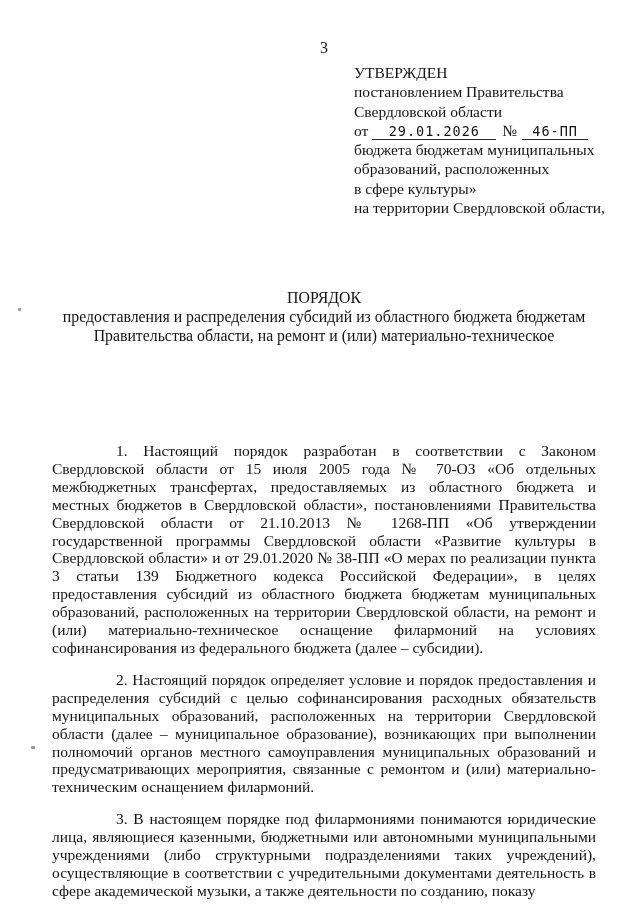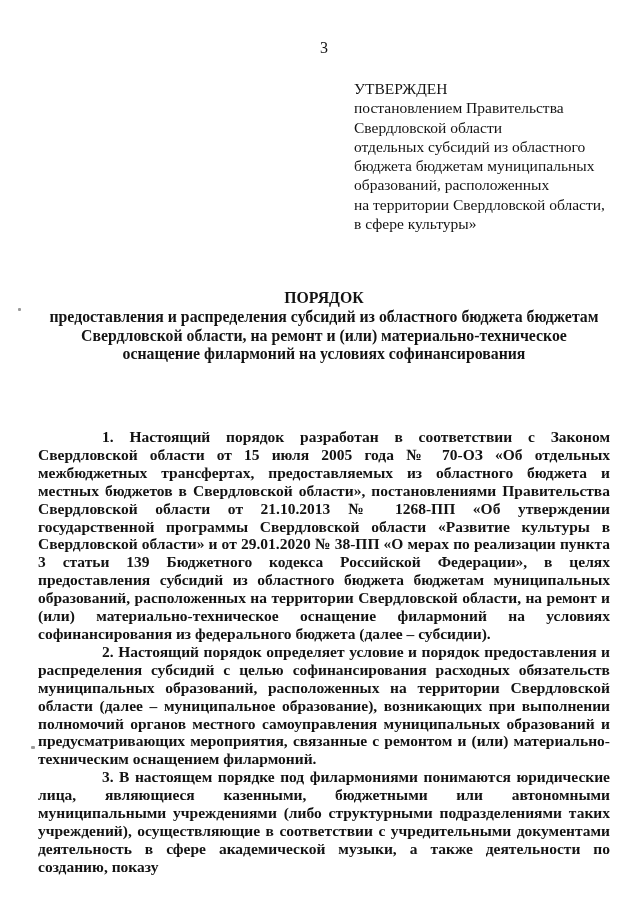--- a/index.html
+++ b/index.html
@@ -21,21 +21,21 @@
     top: 39px;
     left: 38px;
     width: 572px;
     text-align: center;
     font-size: 16px;
     line-height: 18px;
   }
   .approval-block {
     position: absolute;
     left: 354px;
-    top: 79px;
+    top: 63px;
     font-size: 15.5px;
     line-height: 19.3px;
     white-space: nowrap;
   }
   .approval-line { white-space: nowrap; }
   .fill-row { white-space: nowrap; }
   .fill-field {
     display: inline-block;
     border-bottom: 1.2px solid #2a2a2a;
     text-align: center;
@@ -46,69 +46,69 @@
     vertical-align: baseline;
   }
   .fill-date { width: 124px; margin-left: 4px; margin-right: 6px; }
   .fill-number { width: 66px; margin-left: 5px; }
   .doc-title {
     position: absolute;
     left: 38px;
     top: 289px;
     width: 572px;
     text-align: center;
-    font-weight: 700;
+    font-weight: 400;
     font-size: 15.8px;
     line-height: 18.8px;
   }
   .body-text {
     position: absolute;
     left: 38px;
     top: 428px;
     width: 572px;
     font-size: 15.5px;
     line-height: 17.9px;
     text-align: justify;
   }
   .body-text p {
-    margin: 0;
+    margin: 14px;
     text-indent: 64px;
-    font-weight: bold;
   }
   .speck {
     position: absolute;
     background: #9a9a9a;
     border-radius: 1px;
   }
   .speck-1 { left: 18px; top: 308px; width: 3px; height: 3px; }
   .speck-2 { left: 31px; top: 746px; width: 4px; height: 3px; }
 </style>
 </head>
 <body>
 
 <div class="page">
 
   <div class="page-number">3</div>
 
   <div class="approval-block">
     <div class="approval-line">УТВЕРЖДЕН</div>
     <div class="approval-line">постановлением Правительства</div>
     <div class="approval-line">Свердловской области</div>
-    <div class="approval-line">отдельных субсидий из областного</div>
+    <div class="fill-row">
+      <span>от</span><span class="fill-field fill-date">29.01.2026</span><span>№</span><span class="fill-field fill-number">46-ПП</span>
+    </div>
     <div class="approval-line">бюджета бюджетам муниципальных</div>
     <div class="approval-line">образований, расположенных</div>
+    <div class="approval-line">в сфере культуры»</div>
     <div class="approval-line">на территории Свердловской области,</div>
-    <div class="approval-line">в сфере культуры»</div>
   </div>
 
   <div class="doc-title">
     <div>ПОРЯДОК</div>
     <div>предоставления и распределения субсидий из областного бюджета бюджетам</div>
-    <div>Свердловской области, на ремонт и (или) материально-техническое</div>
-    <div>оснащение филармоний на условиях софинансирования</div>
+    <div>Правительства области, на ремонт и (или) материально-техническое</div>
   </div>
 
   <div class="body-text">
     <p>1. Настоящий порядок разработан в соответствии с Законом Свердловской области от 15 июля 2005 года № 70-ОЗ «Об отдельных межбюджетных трансфертах, предоставляемых из областного бюджета и местных бюджетов в Свердловской области», постановлениями Правительства Свердловской области от 21.10.2013 № 1268-ПП «Об утверждении государственной программы Свердловской области «Развитие культуры в Свердловской области» и от 29.01.2020 № 38-ПП «О мерах по реализации пункта 3 статьи 139 Бюджетного кодекса Российской Федерации», в целях предоставления субсидий из областного бюджета бюджетам муниципальных образований, расположенных на территории Свердловской области, на ремонт и (или) материально-техническое оснащение филармоний на условиях софинансирования из федерального бюджета (далее – субсидии).</p>
     <p>2. Настоящий порядок определяет условие и порядок предоставления и распределения субсидий с целью софинансирования расходных обязательств муниципальных образований, расположенных на территории Свердловской области (далее – муниципальное образование), возникающих при выполнении полномочий органов местного самоуправления муниципальных образований и предусматривающих мероприятия, связанные с ремонтом и (или) материально-техническим оснащением филармоний.</p>
     <p>3. В настоящем порядке под филармониями понимаются юридические лица, являющиеся казенными, бюджетными или автономными муниципальными учреждениями (либо структурными подразделениями таких учреждений), осуществляющие в соответствии с учредительными документами деятельность в сфере академической музыки, а также деятельности по созданию, показу</p>
   </div>
 
   <div class="speck speck-1"></div>
   <div class="speck speck-2"></div>

